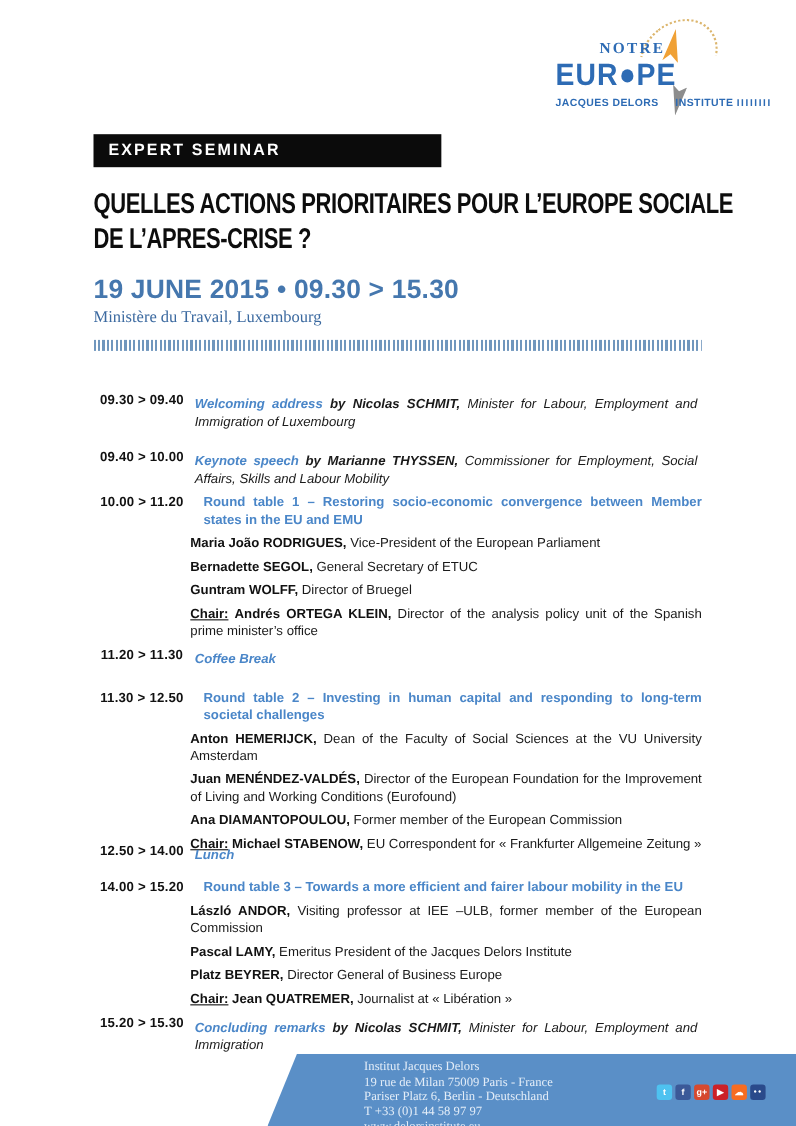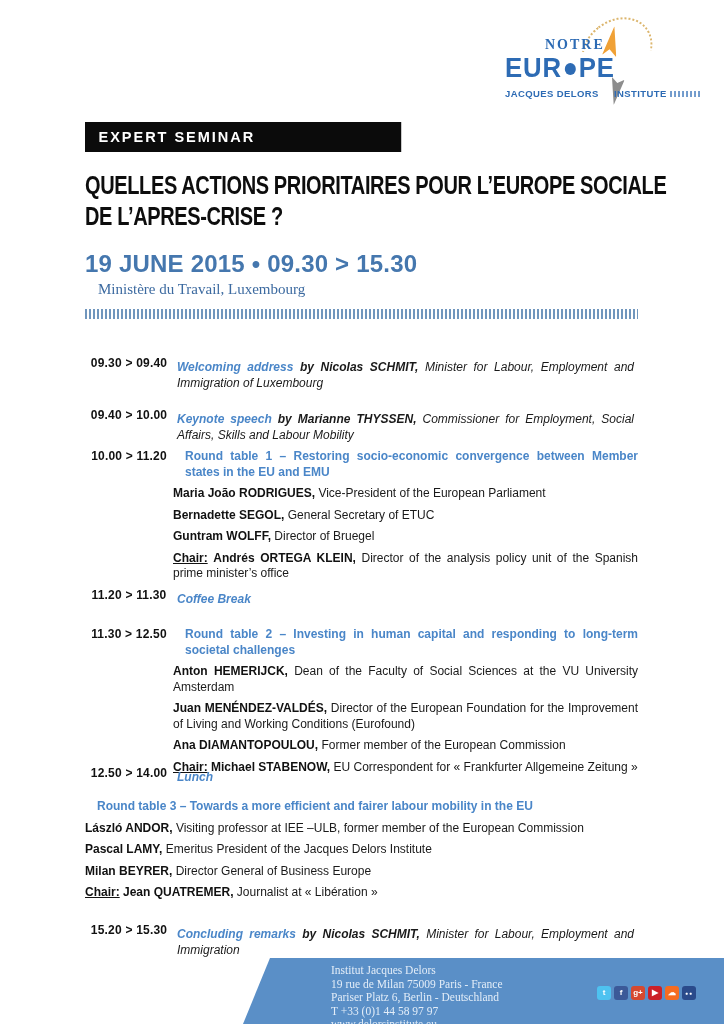--- a/index.html
+++ b/index.html
@@ -24,21 +24,21 @@
             transform:rotate(-38deg);}
 
   
   .banner{position:absolute;top:122px;left:85px;width:326px;height:30px;background:#0b0b0b;
           color:#ffffff;font-weight:bold;font-size:15px;letter-spacing:2px;line-height:30px;
           padding-left:14px;box-sizing:border-box;transform:scaleX(.97);transform-origin:left top;}
   .title{position:absolute;top:170px;left:85px;width:772px;font-size:26px;font-weight:bold;
          letter-spacing:-.5px;line-height:31px;color:#0d0d0d;
          transform:scaleX(.77);transform-origin:left top;}
   .date-line{position:absolute;top:250px;left:85px;font-size:24px;font-weight:bold;color:#4577ae;letter-spacing:.2px;}
-  .venue{position:absolute;top:281px;left:85px;font-family:"Liberation Serif",serif;font-size:15px;color:#3c6aa0;margin-left:13px;}
+  .venue{position:absolute;top:281px;left:85px;font-family:"Liberation Serif",serif;font-size:15px;color:#3c6aa0;}
   .separator{position:absolute;top:309px;left:85px;width:553px;height:10px;
              background:repeating-linear-gradient(90deg,#7096bd 0 2px,transparent 2px 4px);}
 
   
   .entry{position:absolute;left:85px;width:553px;display:flex;font-size:12px;line-height:15.5px;}
   .time{width:88px;flex:0 0 88px;font-weight:bold;color:#111111;letter-spacing:.2px;text-align:center;}
   .content{flex:1;text-align:justify;}
   .blue{color:#4a86c8;font-weight:bold;}
   .session-title{margin:0 0 5px 12px;color:#4a86c8;font-weight:bold;text-align:justify;}
   .para{margin:4px;font-style:italic;}
@@ -122,25 +122,26 @@
   </div>
 
   <div class="entry" style="top:766px">
     <div class="time">12.50 &gt; 14.00</div>
     <div class="content">
       <p class="para"><span class="blue">Lunch</span></p>
     </div>
   </div>
 
   <div class="entry" style="top:799px">
+    <div class="time">14.00 &gt; 15.20</div>
     <div class="content">
       <p class="session-title">Round table 3 – Towards a more efficient and fairer labour mobility in the EU</p>
       <p class="speaker"><b>László ANDOR,</b> <span>Visiting professor at IEE –ULB, former member of the European Commission</span></p>
       <p class="speaker"><b>Pascal LAMY,</b> <span>Emeritus President of the Jacques Delors Institute</span></p>
-      <p class="speaker"><b>Milan BEYRER,</b> <span>Director General of Business Europe</span></p>
+      <p class="speaker"><b>Platz BEYRER,</b> <span>Director General of Business Europe</span></p>
       <p class="speaker"><span class="chair">Chair:</span> <b>Jean QUATREMER,</b> <span>Journalist at « Libération »</span></p>
     </div>
   </div>
 
   <div class="entry" style="top:923px">
     <div class="time">15.20 &gt; 15.30</div>
     <div class="content">
       <p class="para"><span class="blue">Concluding remarks</span> <b>by Nicolas SCHMIT,</b> <span>Minister for Labour, Employment and Immigration</span></p>
     </div>
   </div>

